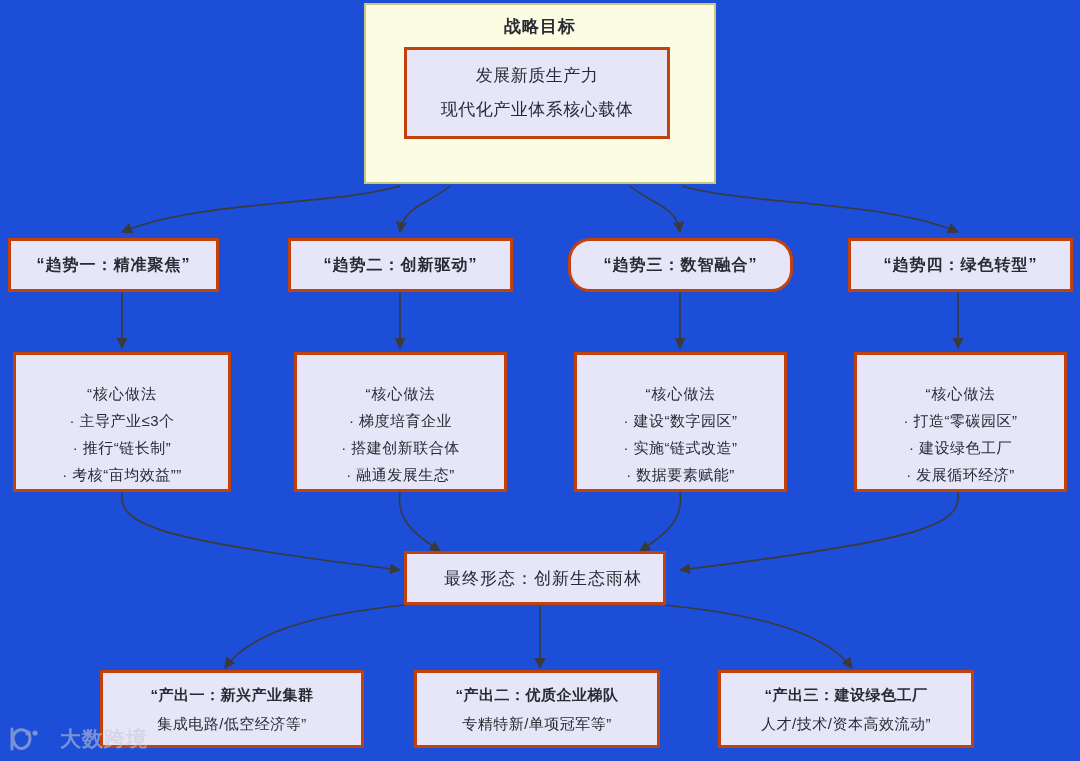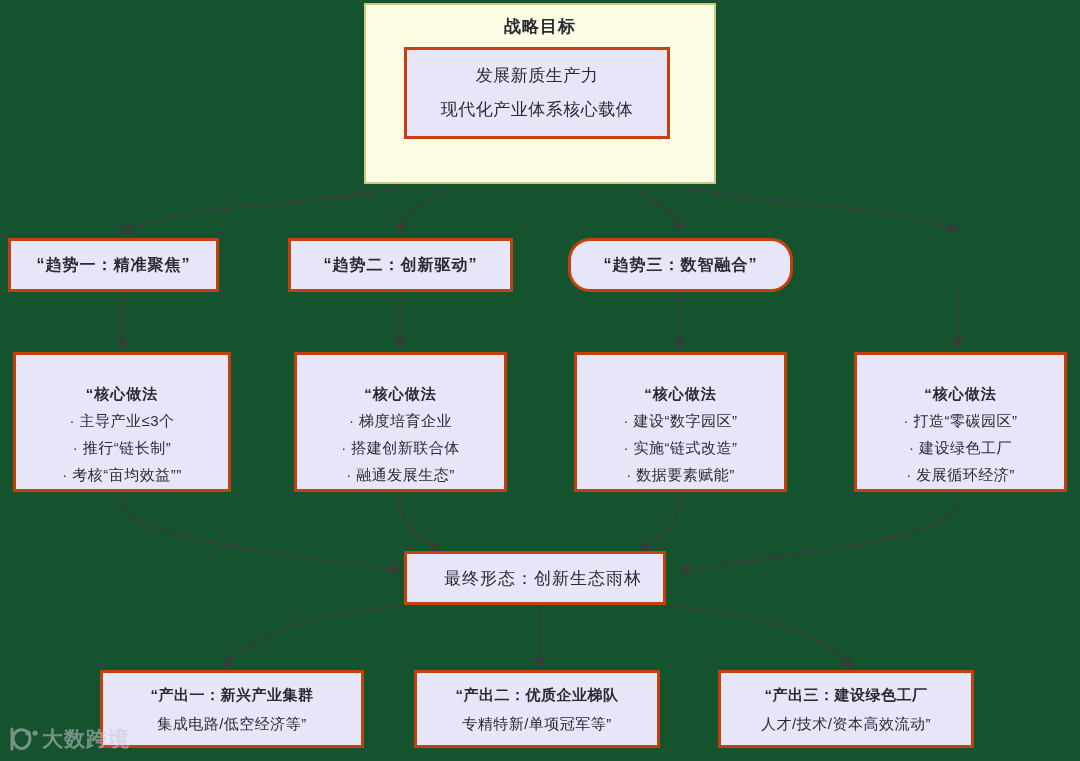--- a/index.html
+++ b/index.html
@@ -8,21 +8,21 @@
     padding: 0;
     background: #ffffff;
   }
   body {
     font-family: "Liberation Sans", "DejaVu Sans", sans-serif;
   }
   #canvas {
     position: relative;
     width: 1080px;
     height: 761px;
-    background: #14532d;
+    background: #1d4ed8;
     overflow: hidden;
   }
   #edges {
     position: absolute;
     left: 0;
     top: 0;
     width: 1080px;
     height: 761px;
     pointer-events: none;
   }
@@ -68,21 +68,21 @@
     font-size: 16px;
     font-weight: bold;
     letter-spacing: 1px;
   }
   .practice-node {
     padding-top: 2px;
     font-size: 15px;
     line-height: 27px;
   }
   .practice-node .head {
-    font-weight: bold;
+    font-weight: normal;
     display: block;
     letter-spacing: 1px;
     margin-top: 21px;
   }
   .practice-node .item {
     display: block;
     letter-spacing: 0.5px;
   }
   .final-node {
     font-size: 17px;
@@ -102,21 +102,21 @@
     display: block;
     letter-spacing: 0.5px;
   }
   
   #watermark {
     position: absolute;
     left: 8px;
     bottom: 8px;
     display: flex;
     align-items: center;
-    gap: 0;
+    gap: 18px;
     opacity: 0.55;
     z-index: 5;
     font-family: Liberation Serif, serif;
   }
   #watermark .wm-text {
     font-size: 21px;
     font-weight: bold;
     color: #c8c8d4;
     letter-spacing: 1px;
   }
@@ -170,20 +170,23 @@
   </div>
 
   <div class="node trend-node" style="left:8px; top:238px; width:211px; height:54px;">
     <span>“趋势一：精准聚焦”</span>
   </div>
   <div class="node trend-node" style="left:288px; top:238px; width:225px; height:54px;">
     <span>“趋势二：创新驱动”</span>
   </div>
   <div class="node trend-node" style="left:568px; top:238px; width:225px; height:54px;border-radius:22px;">
     <span>“趋势三：数智融合”</span>
+  </div>
+  <div class="node trend-node" style="left:848px; top:238px; width:225px; height:54px;">
+    <span>“趋势四：绿色转型”</span>
   </div>
 
   <div class="node practice-node" style="left:13px; top:352px; width:218px; height:140px;">
     <span class="head">“核心做法</span>
     <span class="item">· 主导产业≤3个</span>
     <span class="item">· 推行“链长制”</span>
     <span class="item">· 考核“亩均效益””</span>
   </div>
   <div class="node practice-node" style="left:294px; top:352px; width:213px; height:140px;">
     <span class="head">“核心做法</span>

